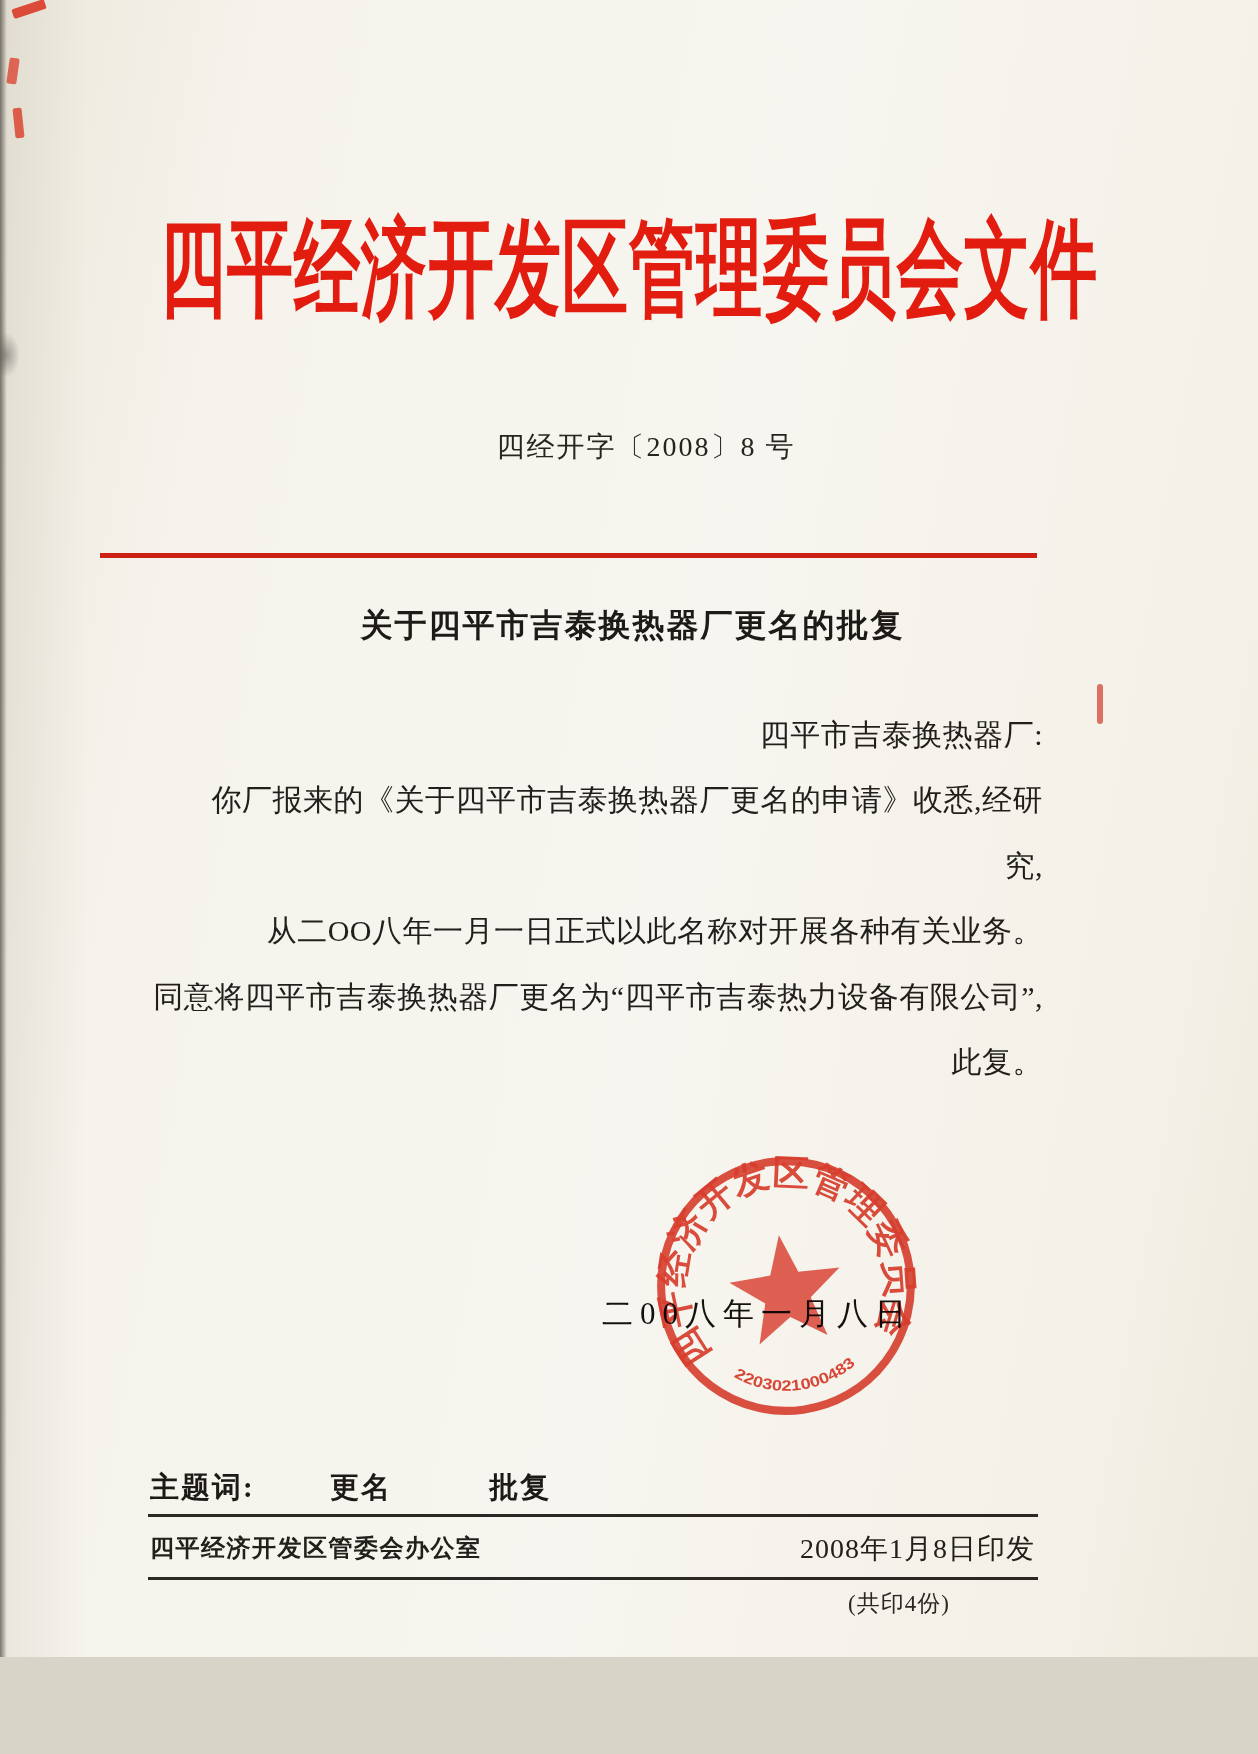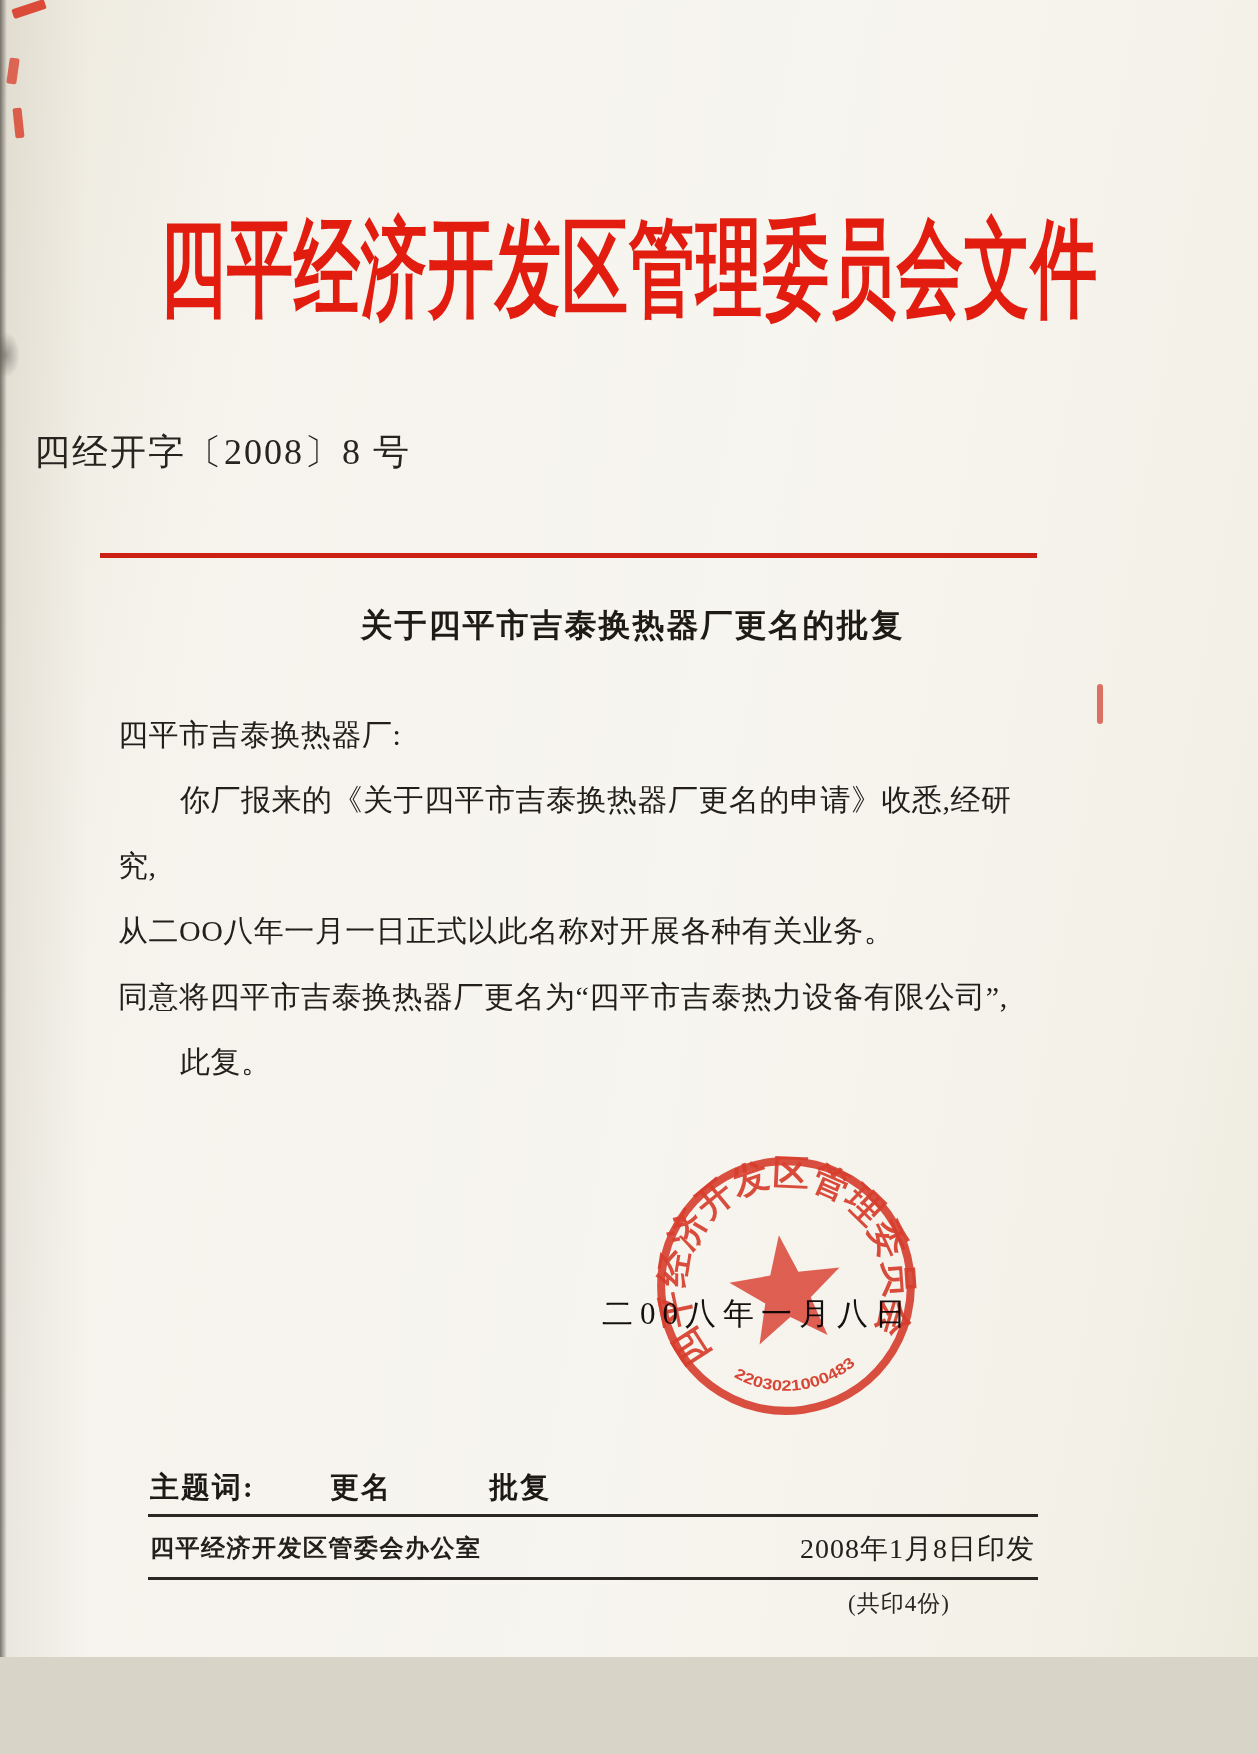--- a/index.html
+++ b/index.html
@@ -38,37 +38,37 @@
     position:absolute;top:196px;left:0;right:0;margin:0;
     text-align:center;
     font-family:"Liberation Sans","DejaVu Sans",sans-serif;
     font-size:66px;font-weight:900;letter-spacing:1px;
     color:var(--header-red,#e21d0f);
     transform:scaleY(1.62);transform-origin:50% 0;
     white-space:nowrap;
   }
   .doc-number{
     position:absolute;top:428px;left:0;right:0;
-    text-align:left;font-size:36px;letter-spacing:2px;color:#27241f;padding-left:34px;
+    text-align:center;font-size:28px;letter-spacing:2px;color:#27241f;padding-left:34px;
   }
   .red-rule{
     position:absolute;top:553px;left:100px;width:937px;height:5px;
     background:var(--rule-red,#cc2014);
   }
   .doc-title{
     position:absolute;top:604px;left:0;right:0;margin:0;
     text-align:center;
     font-family:"Liberation Sans","DejaVu Sans",sans-serif;
     font-size:32px;font-weight:700;letter-spacing:2px;color:#1d1a17;padding-left:7px;
   }
   .body-text{
     position:absolute;left:118px;top:702px;width:925px;
     font-size:30px;line-height:65.4px;letter-spacing:.5px;color:var(--text-black,#211e1c);
   }
-  .body-text p{margin:0;}
+  .body-text p{margin:0;text-align:right;}
   .body-text p.indent{text-indent:62px;}
   .date-line{
     position:absolute;left:602px;top:1293px;z-index:1;
     font-size:31px;letter-spacing:7px;color:#14110e;white-space:nowrap;
   }
   .stamp{
     position:absolute;left:640px;top:1140px;width:292px;height:292px;z-index:2;
     mix-blend-mode:multiply;opacity:.92;
   }
   .subject-row{

